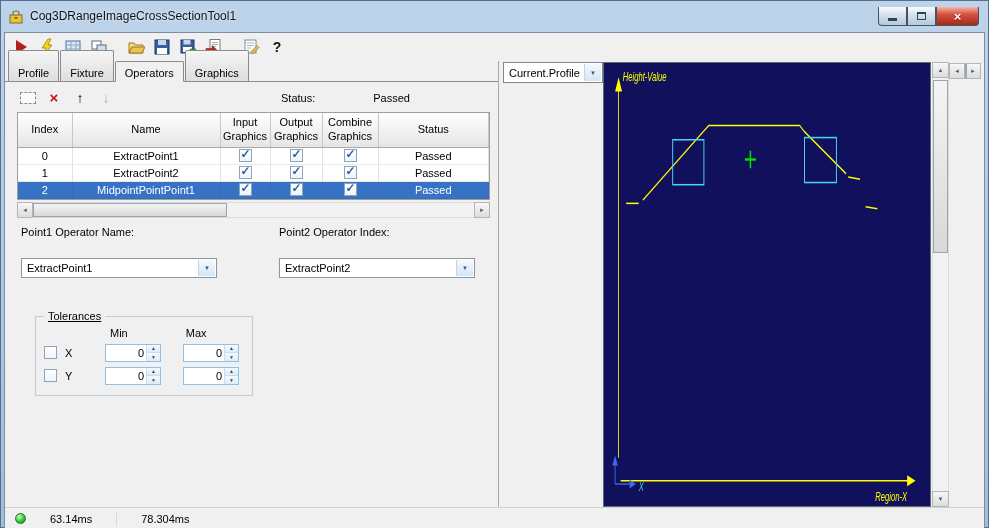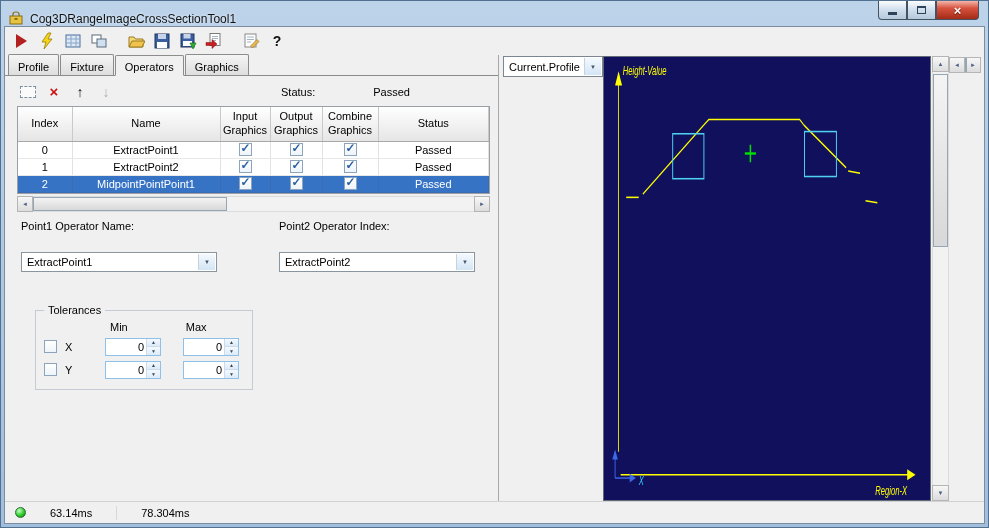--- a/index.html
+++ b/index.html
@@ -2,21 +2,21 @@
 <html><head>
 <meta charset="utf-8">
 <style>
   * { box-sizing: border-box; margin: 0; padding: 0; }
   html,body { width:989px; height:528px; overflow:hidden; font-family:"Liberation Sans",sans-serif; font-size:11px; color:#000; }
 
   .window { width:989px; height:528px; border:1px solid #52708f; background:linear-gradient(#bdd3ea,#a2bedd);
             padding:0 3px 3px 3px; position:relative; }
 
   
-  .titlebar { height:25px; display:flex; align-items:flex-end; padding:2px 4px 0 4px; position:relative; }
+  .titlebar { height:25px; display:flex; align-items:flex-start; padding:2px 4px 0 4px; position:relative;margin-top:6px; }
   .titlebar .title { margin-left:6px; font-size:12px; color:#111; text-shadow:0 0 3px #eaf3fc; white-space:nowrap; }
   .app-icon { width:16px; height:16px; display:inline-flex; }
   .win-buttons { position:absolute; top:0; right:6px; display:flex; }
   .wbtn { width:29px; height:19px; border:1px solid #44535f; border-top:none; display:flex; align-items:center; justify-content:center;
           background:linear-gradient(#fbfdfe,#d3e0ee 45%,#b4c8db); }
   .wbtn.first { border-radius:0 0 0 4px; }
   .wbtn.close { width:43px; border-radius:0 0 4px 0; background:linear-gradient(#f4b6a9,#d6523f 40%,#a32b16);
                 color:#fff; font-weight:bold; font-size:13px; text-shadow:0 1px 1px #6b1408; }
   .glyph-min { width:9px; height:3px; background:#2f4358; margin-top:7px; }
   .glyph-max { width:9px; height:8px; border:1px solid #2f4358; border-top:2px solid #2f4358; background:transparent; }
@@ -27,21 +27,21 @@
   .toolbar { height:28px; display:flex; align-items:center; gap:2px; padding:2px 4px; flex:0 0 auto; }
   .tbtn { width:24px; height:23px; display:flex; align-items:center; justify-content:center; border:1px solid transparent; }
   .tgap { width:9px; }
   .q-glyph { font-size:14px; font-weight:bold; color:#111; }
 
   .cols { flex:1 1 auto; display:flex; min-height:0; }
 
   
   .left { width:494px; flex:0 0 494px; display:flex; flex-direction:column; border-right:1px solid #a8a8a8; }
   .tabstrip { height:21px; display:flex; align-items:flex-end; padding-left:3px; border-bottom:1px solid #8c8c8c; flex:0 0 auto; }
-  .tab { padding:6px 9px 2px 9px; border:1px solid #8c8c8c; border-bottom:none; border-radius:2px 2px 0 0;
+  .tab { padding:16px 9px 2px 9px; border:1px solid #8c8c8c; border-bottom:none; border-radius:2px 2px 0 0;
          background:linear-gradient(#f5f5f5,#dedede); margin-right:1px; position:relative; white-space:nowrap; }
   .tab.active { background:#f0f0f0; padding-top:5px; margin-bottom:-1px; border-bottom:1px solid #f0f0f0; z-index:2; }
   .tabcontent { flex:1 1 auto; padding-top:3px; overflow:hidden; }
 
   .op-toolbar { height:25px; display:flex; align-items:center; padding:0 12px; }
   .op-tbtn { width:22px; height:20px; display:flex; align-items:center; justify-content:center; margin-right:4px; }
   .new-region-glyph { width:16px; height:12px; border:1px dashed #7a90a8; background:#fbfbfb; }
   .del-glyph { color:#cc1111; font-weight:bold; font-size:15px; line-height:1; }
   .up-glyph { font-size:14px; font-weight:bold; color:#111; }
   .down-glyph { font-size:14px; font-weight:bold; color:#b0b0b0; }
@@ -76,21 +76,21 @@
   .combo-group + .combo-group { margin-left:62px; }
   .combo-label { margin-bottom:20px; }
   .combobox { width:196px; height:20px; background:#fff; border:1px solid #8a959e; position:relative;
               display:flex; align-items:center; padding:0 20px 0 5px; }
   .combo-arrow { position:absolute; right:1px; top:1px; bottom:1px; width:17px; border-left:1px solid #c2d4e2;
                  background:linear-gradient(#f4f9fe,#d4e5f5); display:flex; align-items:center; justify-content:center;
                  font-size:6px; color:#44566a; }
 
   
   .tolerances { position:relative; margin:38px 0 0 30px; width:218px; border:1px solid #c3ccd4; padding:16px 10px 10px 8px; }
-  .tol-title { position:absolute; top:-7px; left:8px; background:#f0f0f0; padding:0 4px; }
+  .tol-title { position:absolute; top:-7px; left:8px; background:#f0f0f0; padding:0 4px;text-decoration:underline; }
   .tol-head { display:flex; margin:-6px 0 2px 0; }
   .tol-head .minh { margin-left:66px; }
   .tol-head .maxh { margin-left:58px; }
   .tol-row { display:flex; align-items:center; margin-top:5px; }
   .tol-row .axis-label { width:14px; margin-left:8px; }
   .tol-row .cb { flex:0 0 13px; }
   .spinner { width:56px; height:18px; border:1px solid #8fc0e8; background:#fff; display:flex; margin-left:22px; }
   .spinner:first-of-type { margin-left:26px; }
   .spin-input { flex:1 1 auto; min-width:0; border:none; outline:none; font-family:"Liberation Sans",sans-serif;
                 font-size:11px; text-align:right; padding:1px 2px; background:transparent; }

